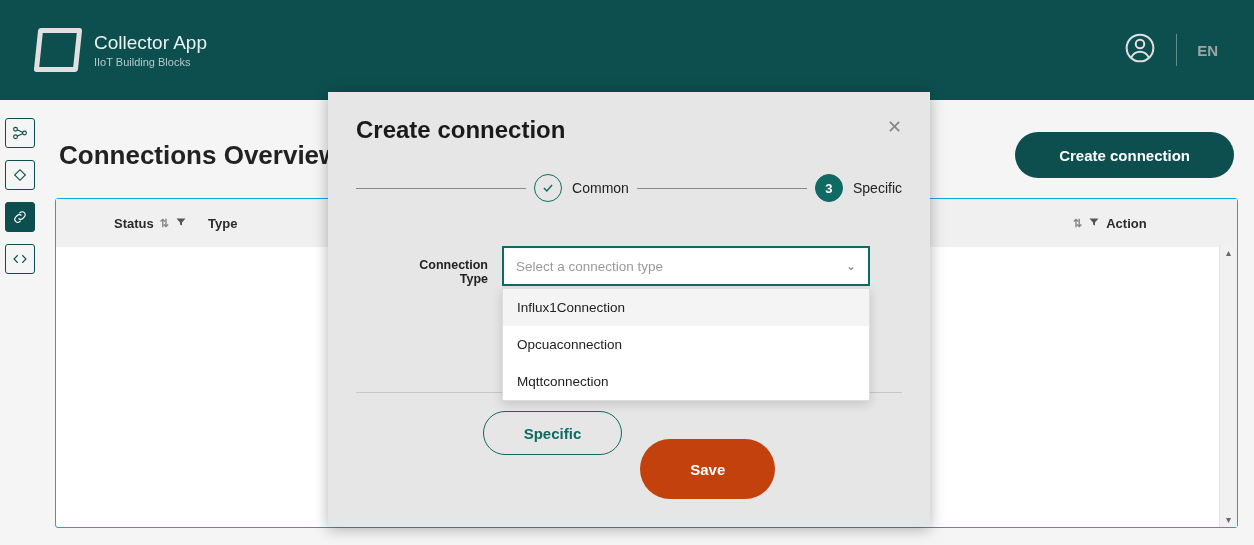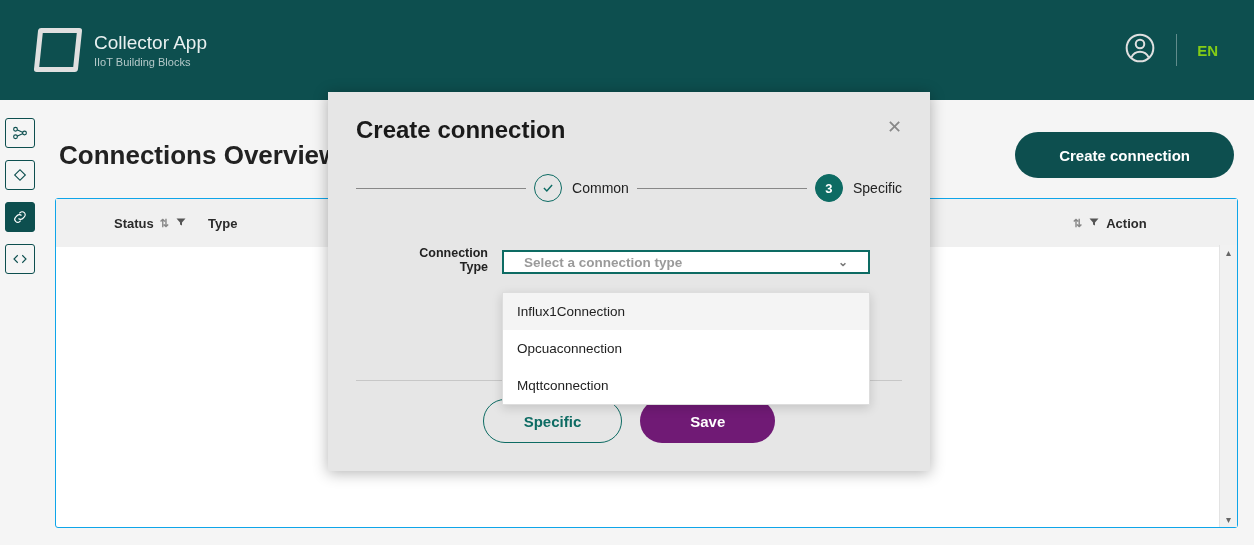--- a/index.html
+++ b/index.html
@@ -32,21 +32,21 @@
     border: 5px solid #e0e0e0;
     transform: skewX(-6deg);
     border-radius: 3px;
   }
   .logo-text .title { font-size: 19px; font-weight: 500; color: #e8f0f0; }
   .logo-text .subtitle { font-size: 11px; color: #b5c9c9; margin-top: 2px; }
   .header-spacer { flex: 1; }
   .header-right { display:flex; align-items:center; gap: 20px; }
   .user-icon svg { width: 32px; height: 32px; stroke: #e0e0e0; fill: none; stroke-width: 1.5; }
   .divider-v { width: 1px; height: 32px; background: rgba(255,255,255,0.35); }
-  .lang { font-size: 15px; font-weight: 600; color: #84cc16; }
+  .lang { font-size: 15px; font-weight: 600; color: #a3a3a3; }
 
   
   .rail {
     position: absolute;
     left: 0;
     top: 100px;
     width: 39px;
     bottom: 0;
     display: flex;
     flex-direction: column;
@@ -160,44 +160,44 @@
   .step-label { font-size: 14px; color:#222; }
   .step-line { flex:1; height:1px; background:#888; min-width:60px; }
 
   .form-row { display:flex; align-items:flex-end; margin-top: 44px; gap: 14px; justify-content:center; }
   .form-label { font-size: 12.5px; font-weight:700; color:#222; width:100px; text-align:right; }
   .select-box {
     position: relative;
     width: 368px;
   }
   .select-input {
-    width:100%; height:24px; border:2px solid #0d6b63; background:#fff;
+    width:100%; height:40px; border:2px solid #0d6b63; background:#fff;
     display:flex; align-items:center; justify-content:space-between;
-    padding: 0 20px; font-size:13.5px; color:#9a9a9a;font-weight:bold;
+    padding: 0 12px; font-size:13.5px; color:#9a9a9a;
   }
   .chev { color:#777; font-size:12px; }
   .dropdown {
     position:absolute; left:0; top:42px; width:100%; background:#fff;
     border:1px solid #ddd; box-shadow: 0 3px 10px rgba(0,0,0,0.15);
     z-index: 10;
   }
   .dropdown-item {
     padding: 11px 14px; font-size:13.5px; color:#222;
   }
   .dropdown-item.hover { background:#f4f4f4; }
 
   .modal-divider { border:none; border-top:1px solid #c7c7c7; margin-top: 106px; }
   .modal-actions { display:flex; gap:18px; justify-content:center; margin-top:18px; }
   .btn-outline {
     border:1.5px solid #0d6b63; background:transparent; color:#0d6b63;
     border-radius:999px; height:44px; padding:0 40px; font-size:15px; font-weight:600;
   }
   .btn-solid {
-    border:none; background:#701a75; color:#fff;
-    border-radius:999px; height:44px; padding:0 50px; font-size:15px; font-weight:700;
+    border:none; background:#c2410c; color:#fff;
+    border-radius:999px; height:60px; padding:0 50px; font-size:15px; font-weight:700;margin-top:28px;
   }
 </style>
 </head>
 <body>
 
 <div class="header">
   <div class="logo-block">
     <div class="logo-square"></div>
     <div class="logo-text">
       <div class="title">Collector App</div>

